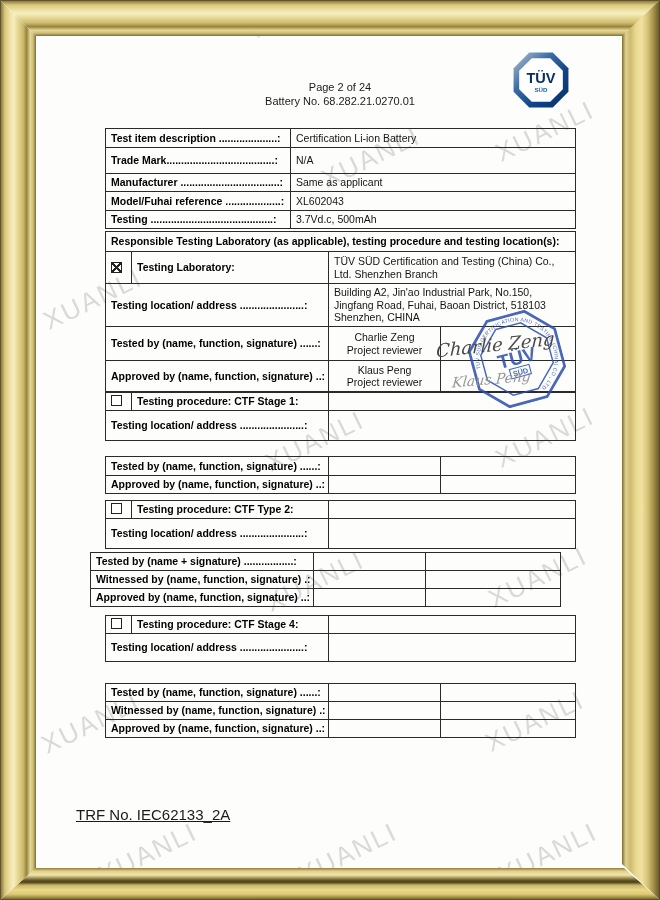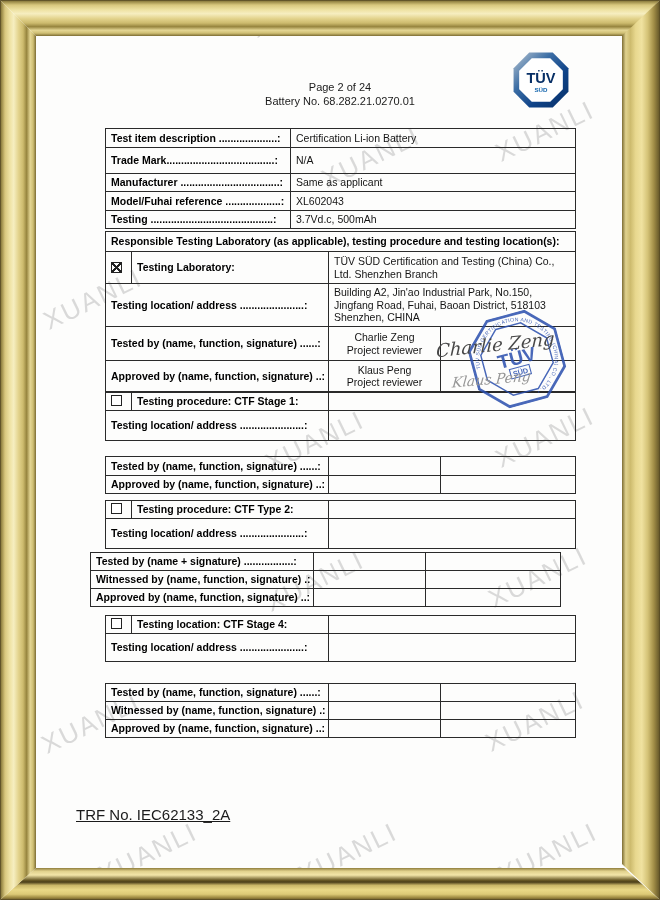--- a/index.html
+++ b/index.html
@@ -261,21 +261,21 @@
   <table class="doc" style="left:105px;top:615px;width:470px">
     <colgroup>
         <col style="width:26px">
         <col style="width:197px">
         <col style="width:112px">
         <col style="width:135px">
       </colgroup>
     <tbody>
     <tr style="height:18px">
       <td class="cbc"><span class="cb"></span></td>
-      <td class="b nw">Testing location: CTF Stage 4:</td>
+      <td class="b nw">Testing procedure: CTF Stage 4:</td>
       <td colspan="2"></td>
         </tr>
     <tr style="height:28px">
       <td colspan="2" class="b top nw">Testing location/ address ......................:</td>
       <td colspan="2"></td>
         </tr>
   </tbody>
     </table>
   <table class="doc" style="left:105px;top:683px;width:470px">
     <colgroup>

